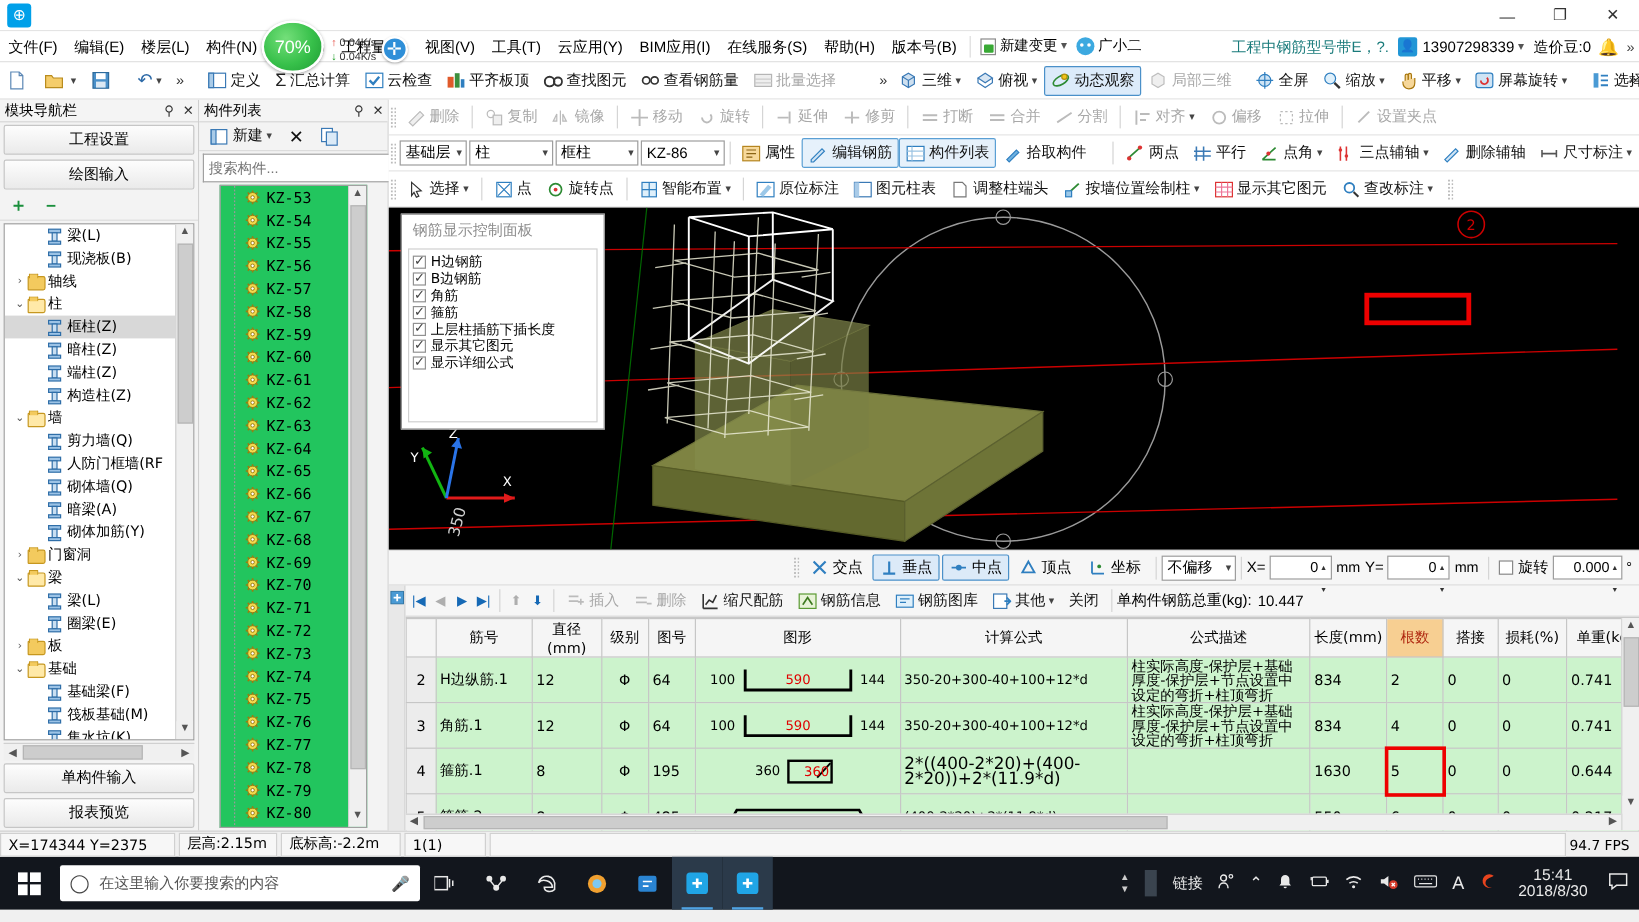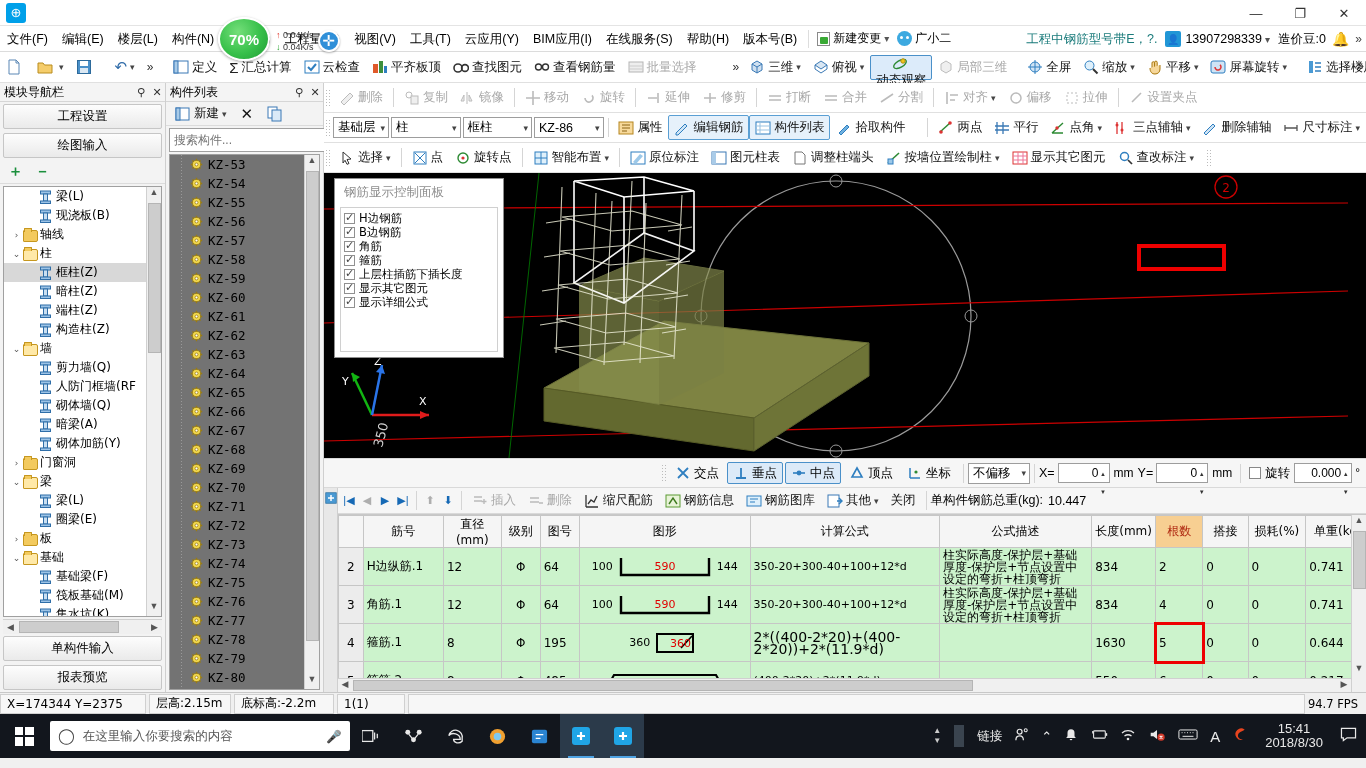--- a/index.html
+++ b/index.html
@@ -46,36 +46,36 @@
     display:flex;align-items:center;justify-content:center;color:#fff;font-size:10px;}
   .bell { color:#1f8fd6; font-size:14px; margin-left:6px; }
   .chev { font-size:10px; color:#555; margin-left:3px; }
 
   
   .speedbubble { position:absolute; left:218px; top:22px; width:150px; height:38px; z-index:60;
      display:flex; align-items:center; }
   .speed-oval { width:52px;height:44px;border-radius:50%;
      background:radial-gradient(circle at 38% 32%, #74df7a 0%, #37c04a 55%, #1e9a33 100%);
      border:2px solid #fff; box-shadow:0 1px 3px rgba(0,0,0,.35);
-     color:#fff; font-size:15px; font-weight:bold; display:flex;align-items:center;justify-content:center;
+     color:#fff; font-size:15px; font-weight:normal; display:flex;align-items:center;justify-content:center;
      margin-top:-4px;}
   .speed-nums { margin-left:6px; font-size:9px; line-height:12px; color:#333; }
   .speed-nums .up span { color:#e0342a; }
   .speed-nums .dn span { color:#22a02a; }
   .speed-plus { width:22px;height:22px;border-radius:50%;background:#2f8fd8;color:#fff;
      display:flex;align-items:center;justify-content:center;font-size:15px;margin-left:4px;
      border:2px solid #fff; box-shadow:0 1px 2px rgba(0,0,0,.3);}
 
   
   .toolbar { height:31px; background:#fff; display:flex; align-items:center;
              border-bottom:1px solid #e0e0e0; position:relative; }
   .tbtn { display:flex; align-items:center; height:25px; padding:0 5px; white-space:nowrap;
           font-size:12.5px; color:#111; border:1px solid transparent; border-radius:2px; }
   .tbtn.dis { color:#a8a8a8; }
-  .tbtn.on { background:#dcebfa; border:1px solid #4a90c9;flex-direction:column; }
+  .tbtn.on { background:#dcebfa; border:1px solid #4a90c9; }
   .tbtn.on2 { background:#e6f1fb; border:1px solid #5a9fd4; }
   .ico { width:16px;height:16px; margin-right:3px; flex:0 0 auto; display:inline-block; }
   .vsep { width:1px;height:19px;background:#d5d5d5; margin:0 4px; }
   .grip { width:5px; height:18px; margin:0 3px 0 1px; flex:0 0 auto;
      background-image:radial-gradient(#bbb 40%, transparent 41%);
      background-size:3px 3px; }
   .dd { font-size:9px; color:#444; margin-left:3px; }
   .ovf { position:absolute; right:2px; top:7px; font-size:12px; color:#333; }
 
   
@@ -119,21 +119,21 @@
   
   .comp-panel { width:158px; display:flex; flex-direction:column; background:#f3f3f3;
      border-right:1px solid #cfcfcf;}
   .comp-tools { height:24px; display:flex; align-items:center; gap:2px; padding-left:3px;
      border-bottom:1px solid #dcdcdc;text-align:right;}
   .searchrow { height:24px; margin:2px 3px; display:flex; }
   .searchrow input { flex:1; border:1px solid #a0a0a0; border-right:none; font-size:12px;
      padding:0 4px; outline:none; font-family:"Liberation Sans",sans-serif; color:#333;}
   .searchbtn { width:26px; border:1px solid #a0a0a0; background:#fafafa; display:flex;
      align-items:center;justify-content:center; color:#2a7fc0; font-size:13px;}
-  .comp-list { flex:1; background:#737373; border:1px solid #a0a0a0; margin:0 3px 2px; position:relative; overflow:hidden;}
+  .comp-list { flex:1; background:#22c55e; border:1px solid #a0a0a0; margin:0 17px 2px; position:relative; overflow:hidden;}
   .crow { height:19px; display:flex;align-items:center; font-size:12.5px; padding-left:20px;
       font-family:"DejaVu Sans Mono","Liberation Mono",monospace; white-space:nowrap;}
   .gearicon { width:13px;height:13px;margin-right:5px;flex:0 0 auto;}
   .dotted { position:absolute; left:11px; top:0; bottom:0; width:1px;
      background-image:linear-gradient(#999 50%, transparent 50%); background-size:1px 3px;}
 
   
   .center { flex:1; display:flex; flex-direction:column; background:#f0f0f0; min-width:0;}
   .viewport { height:285px; background:#000; position:relative; overflow:hidden; }
   .rebar-panel { position:absolute; left:10px; top:5px; width:170px; height:180px;

